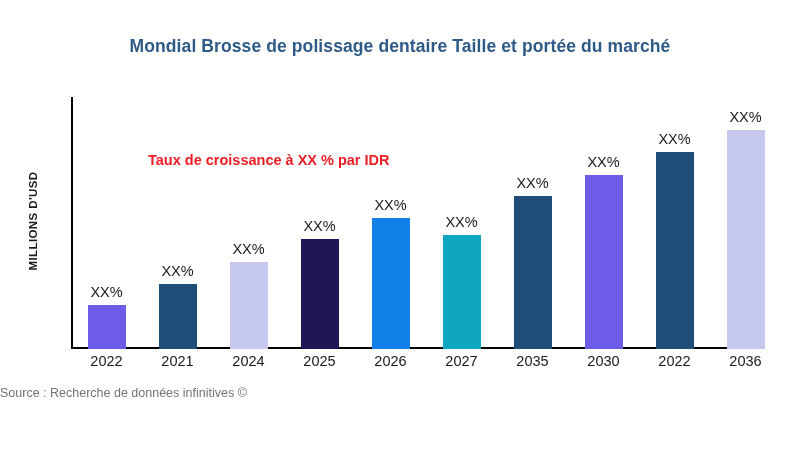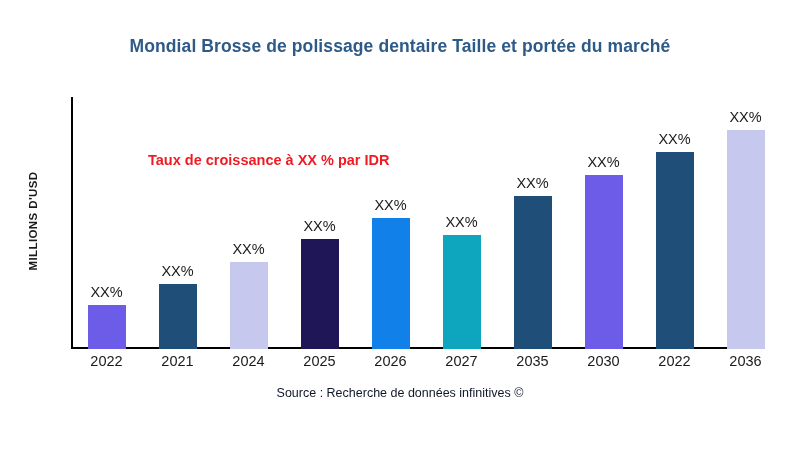--- a/index.html
+++ b/index.html
@@ -126,23 +126,22 @@
     font-size: 14.5px;
     color: #1a1a1a;
   }
 
   
   #source-note {
     position: absolute;
     left: 0;
     top: 386px;
     width: 800px;
-    text-align: center;
     font-size: 12.5px;
-    color: #0f172a;
+    color: #737373;
   }
 </style>
 </head>
 <body>
 
 <div id="chart-root">
 
   <div id="chart-title">Mondial Brosse de polissage dentaire Taille et portée du marché</div>
 
   <div id="ylabel">MILLIONS D'USD</div>

